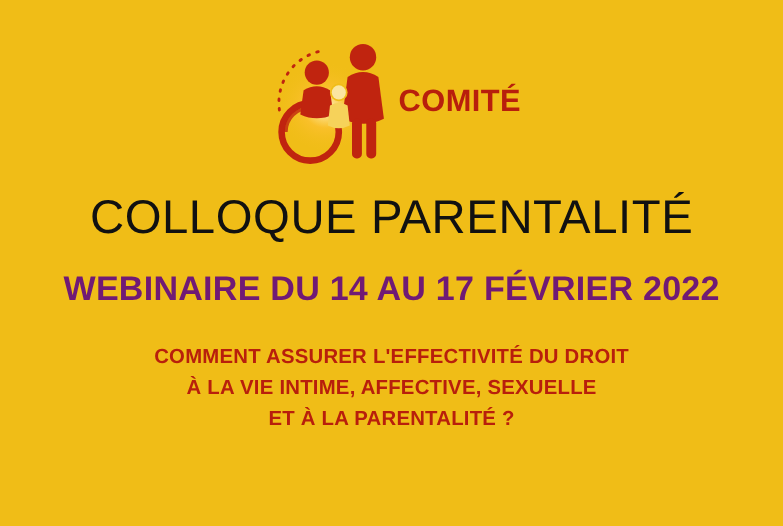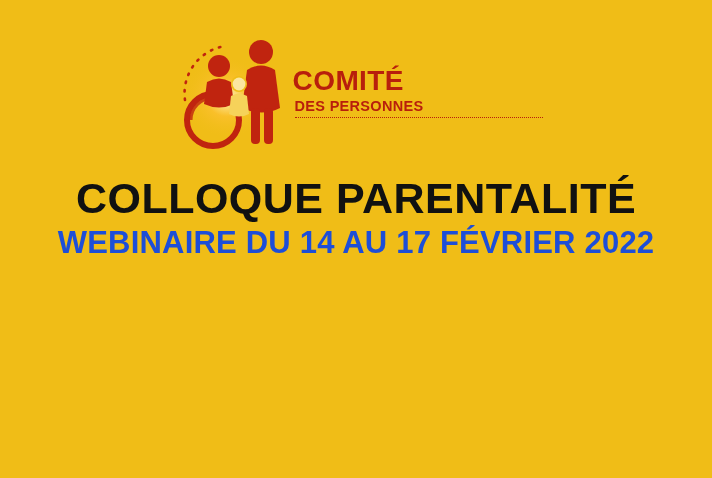--- a/index.html
+++ b/index.html
@@ -68,31 +68,31 @@
   .dotted {
     border-bottom: 1px dotted #B81F0C;
     display: inline-block;
     padding-right: 120px;
   }
 
   
   .title {
     margin-top: 14px;
     font-size: 43px;
-    font-weight: bold;
+    font-weight: normal;
     color: #111111;
     letter-spacing: 0.5px;
     text-align: center;
     line-height: 1.05;
   }
   .subtitle {
-    margin-top: 6px;
+    margin-top: 26px;
     font-size: 31px;
     font-weight: bold;
-    color: #1d4ed8;
+    color: #701a75;
     letter-spacing: 0.2px;
     text-align: center;
     line-height: 1.05;
   }
   .question {
     margin-top: 30px;
     text-align: center;
     color: #B81F0C;
     font-size: 18.5px;
     font-weight: bold;
@@ -136,25 +136,27 @@
           <rect x="95" y="82" width="9" height="36" rx="4" fill="#C0240F"></rect>
 
           <circle cx="70" cy="58" r="8" fill="#F0BD17"></circle>
           <circle cx="70" cy="58" r="6.4" fill="#FBE6A0"></circle>
           <path d="M62 70 q8 -5 16 0 l2 18 q-10 5 -20 0 z" fill="#F6D25A"></path>
         </svg>
       </div>
 
       <div class="logo-text">
         <div class="logo-line1">COMITÉ</div>
-        <div class="logo-line3">
-          <span class="dotted">DES PERSONNES</span>
-        </div>
       </div>
 
     </div>
   </div>
 
   <div class="title">COLLOQUE PARENTALITÉ</div>
   <div class="subtitle">WEBINAIRE DU 14 AU 17 FÉVRIER 2022</div>
 
+  <div class="question">
+    <div>COMMENT ASSURER L'EFFECTIVITÉ DU DROIT</div>
+    <div>À LA VIE INTIME, AFFECTIVE, SEXUELLE</div>
+    <div>ET À LA PARENTALITÉ ?</div>
+  </div>
 
 </div>
 
 </body></html>

